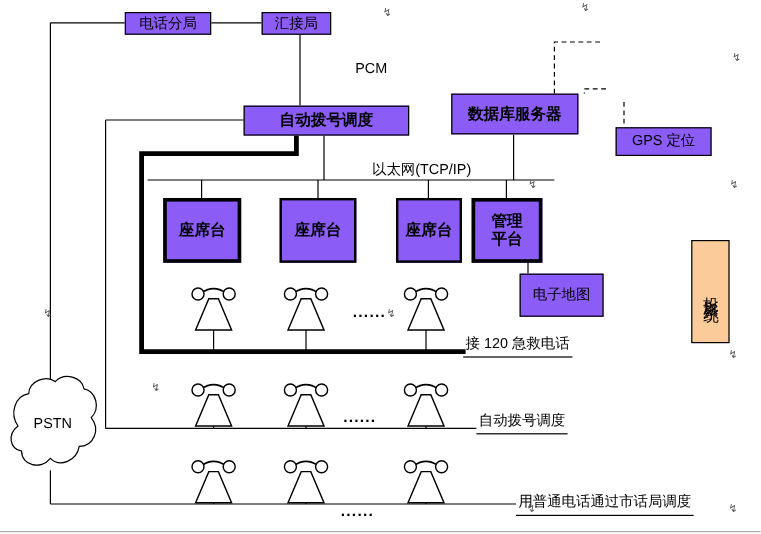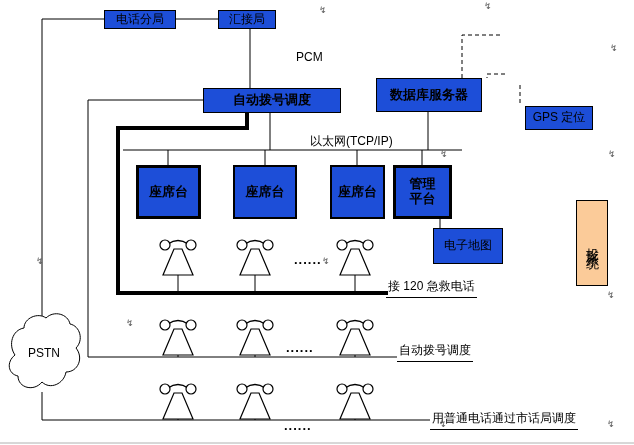--- a/index.html
+++ b/index.html
@@ -1,21 +1,21 @@
 <!DOCTYPE html>
 <html><head>
 <meta charset="utf-8">
 <style>
   * { box-sizing: border-box; }
   html,body { margin:0; padding:0; background:#fff; }
   body { font-family:"Liberation Sans","DejaVu Sans",sans-serif; color:#000; }
   #stage { position:relative; width:634px; height:445px; background:#fff; overflow:hidden; }
   svg.layer { position:absolute; left:0; top:0; width:634px; height:445px; }
   .box {
-    position:absolute; border:1px solid #000; background:#1d4ed8;
+    position:absolute; border:1px solid #000; background:#8b5cf6;
     display:flex; align-items:center; justify-content:center;
     font-size:12px; text-align:center; line-height:1.15; white-space:nowrap;
   }
   .bold { font-weight:bold; font-size:13px; }
   .thick { border-width:3px; }
   .multiline { white-space:pre-line; }
   .lbl { position:absolute; font-size:12px; white-space:nowrap; }
   .underline { border-bottom:1px solid #000; padding:0 2px 2px 2px;text-align:right; }
   .dots { position:absolute; font-size:13px; font-weight:bold; letter-spacing:1px; }
   .mark { position:absolute; font-size:9px; color:#555; line-height:1; }
@@ -114,21 +114,21 @@
   <div class="box" style="left:104px; top:10px; width:72px; height:19px;">电话分局</div>
 
   <div class="box" style="left:218px; top:10px; width:58px; height:19px;">汇接局</div>
 
   <div class="box bold" style="left:203px; top:88px; width:138px; height:25px;">自动拨号调度</div>
 
   <div class="box bold" style="left:376px; top:78px; width:106px; height:34px;">数据库服务器</div>
 
 
 
-  <div class="box" style="left:525px; top:106px; width:68px; height:24px;">GPS 定位</div>
+  <div class="box" style="left:513px; top:106px; width:80px; height:24px;">GPS 定位</div>
 
   <div class="box bold thick" style="left:136px; top:165px; width:65px; height:54px;">座席台</div>
 
   <div class="box bold" style="left:233px; top:165px; width:64px; height:54px; border-width:2px;">座席台</div>
 
   <div class="box bold" style="left:330px; top:165px; width:55px; height:54px; border-width:2px;">座席台</div>
 
   <div class="box bold thick multiline" style="left:393px; top:165px; width:59px; height:54px;">管理
 平台</div>
 

